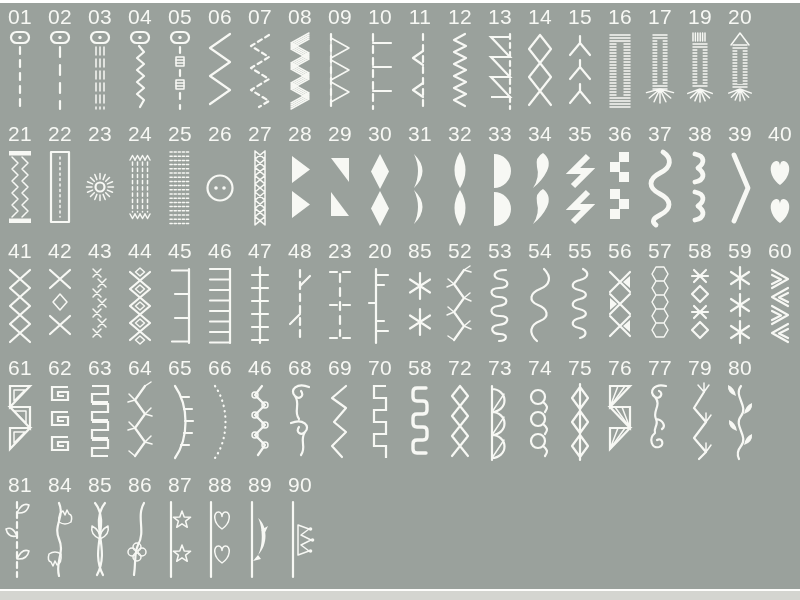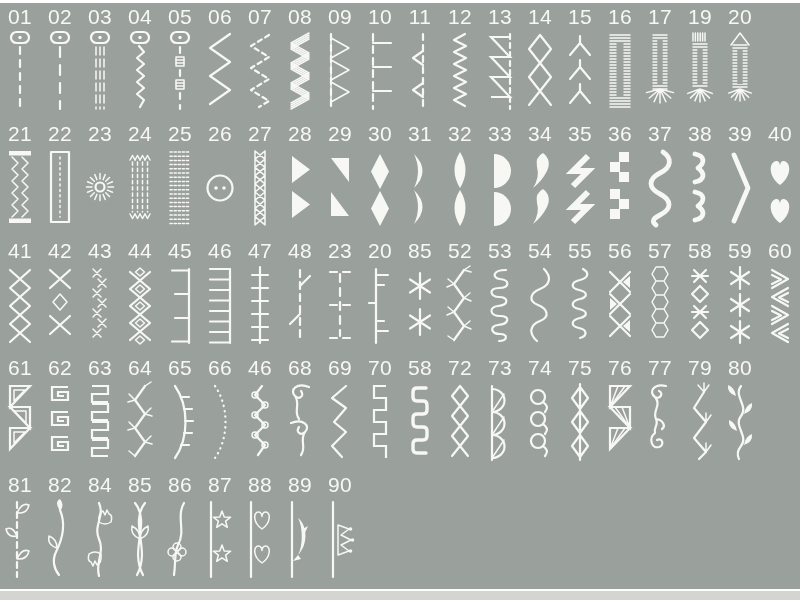--- a/index.html
+++ b/index.html
@@ -585,28 +585,20 @@
       </div>
       <div class="row">
         <div class="cell">
           <div class="num">81</div>
           <svg class="glyph" viewBox="0 0 30 80">
             <path class="s" stroke-dasharray="6 4" d="M12 4 V79"></path>
             <path class="sA" d="M12 15 Q17 4 24 7 Q22 16 12 15 Z M12 38 Q8 28 1 31 Q3 40 12 38 Z M12 61 Q17 50 24 53 Q22 62 12 61 Z"></path>
           </svg>
         </div>
         <div class="cell">
-          <div class="num">82</div>
-          <svg class="glyph" viewBox="0 0 30 80">
-            <path class="s" d="M15 12 C21 26 17 42 11 54 C7 62 9 71 14 77"></path>
-            <path class="f" d="M15 13 Q9 4 15 1 Q20 7 15 13 Z"></path>
-            <path class="sA" d="M12 50 Q2 47 4 38 Q12 41 12 50 Z"></path>
-          </svg>
-        </div>
-        <div class="cell">
           <div class="num">84</div>
           <svg class="glyph" viewBox="0 0 30 80">
             <path class="s" d="M14 5 C20 19 8 27 14 41 C20 55 10 63 14 78"></path>
             <path class="sA" d="M14 24 Q13 15 18 13 L20 17 L22 12 L24 16 Q28 17 26 24 Q20 28 14 24 Z M16 56 Q17 65 12 67 L10 63 L8 68 L6 64 Q2 63 4 56 Q10 52 16 56 Z"></path>
           </svg>
         </div>
         <div class="cell">
           <div class="num">85</div>
           <svg class="glyph" viewBox="0 0 30 80">
             <path class="s" d="M20 5 C4 25 26 51 12 77 M10 5 C26 25 4 51 18 77"></path>

